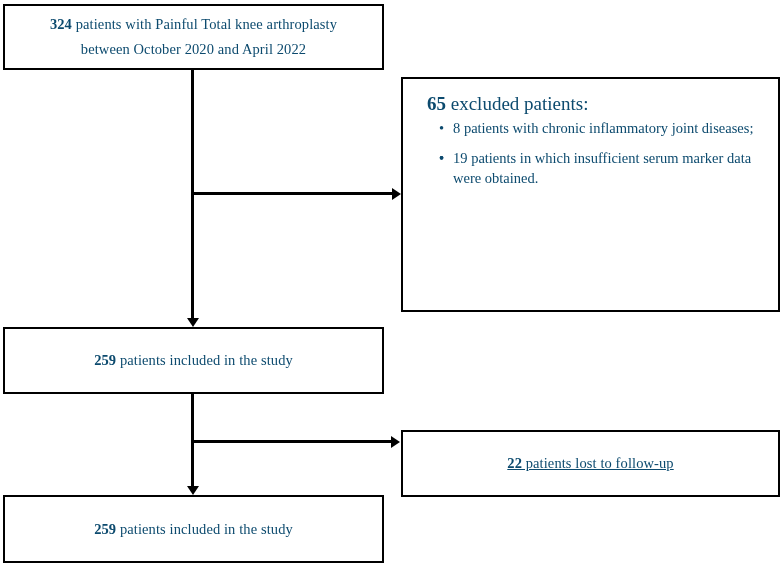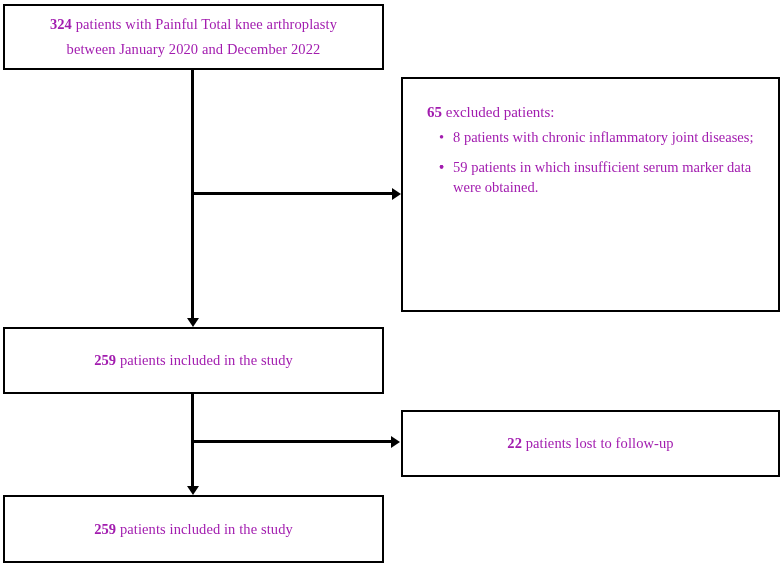--- a/index.html
+++ b/index.html
@@ -6,21 +6,21 @@
     margin: 0;
     padding: 0;
     background: #ffffff;
   }
   #flowchart {
     position: relative;
     width: 783px;
     height: 568px;
     background: #ffffff;
     font-family: "Liberation Serif", "DejaVu Serif", serif;
-    color: #a21caf;
+    color: #0c4a6e;
     overflow: hidden;
   }
 
   .box {
     position: absolute;
     box-sizing: border-box;
     border: 2px solid #000000;
     background: #ffffff;
   }
 
@@ -54,23 +54,23 @@
 
   
   #box-excluded {
     left: 401px;
     top: 77px;
     width: 379px;
     height: 235px;
     padding: 10px 11px 8px 11px;
   }
   #box-excluded .excl-heading {
-    font-size: 15px;
+    font-size: 19px;
     line-height: 25px;
-    margin: 11px 0 2px 13px;
+    margin: 2px 0 2px 13px;
   }
   #box-excluded ul {
     list-style: none;
     margin: 0;
     padding: 0;
   }
   #box-excluded li {
     position: relative;
     font-size: 14.5px;
     line-height: 20.5px;
@@ -92,23 +92,24 @@
   #box-included-1 {
     left: 3px;
     top: 327px;
     width: 381px;
     height: 67px;
   }
 
   
   #box-lost {
     left: 401px;
-    top: 410px;
+    top: 430px;
     width: 379px;
     height: 67px;
+    text-decoration: underline;
   }
 
   
   #box-included-2 {
     left: 3px;
     top: 495px;
     width: 381px;
     height: 68px;
   }
 
@@ -157,21 +158,21 @@
   #arrow-branch-2 { left: 391px; top: 435.5px; }
 </style>
 </head>
 <body>
 
 <div id="flowchart">
 
   <div class="box box-centered" id="box-enrolled">
     <div class="box-text">
       <b>324</b><span> patients with Painful Total knee arthroplasty</span><br>
-      <span>between January 2020 and December 2022</span>
+      <span>between October 2020 and April 2022</span>
     </div>
   </div>
 
   <div class="line-v" id="trunk-1"></div>
   <div class="arrow-down" id="arrow-1"></div>
 
   <div class="line-h" id="branch-1"></div>
   <div class="arrow-right" id="arrow-branch-1"></div>
 
   <div class="box" id="box-excluded">
@@ -184,21 +185,21 @@
         <span>8 patients with chronic inflammatory joint diseases;</span>
       </li>
       <li>
         <span class="bullet">•</span>
       </li>
       <li>
         <span class="bullet">•</span>
       </li>
       <li>
         <span class="bullet">•</span>
-        <span>59 patients in which insufficient serum marker data were obtained.</span>
+        <span>19 patients in which insufficient serum marker data were obtained.</span>
       </li>
     </ul>
   </div>
 
   <div class="box box-centered" id="box-included-1">
     <div class="box-text">
       <b>259</b><span> patients included in the study</span>
     </div>
   </div>
 

